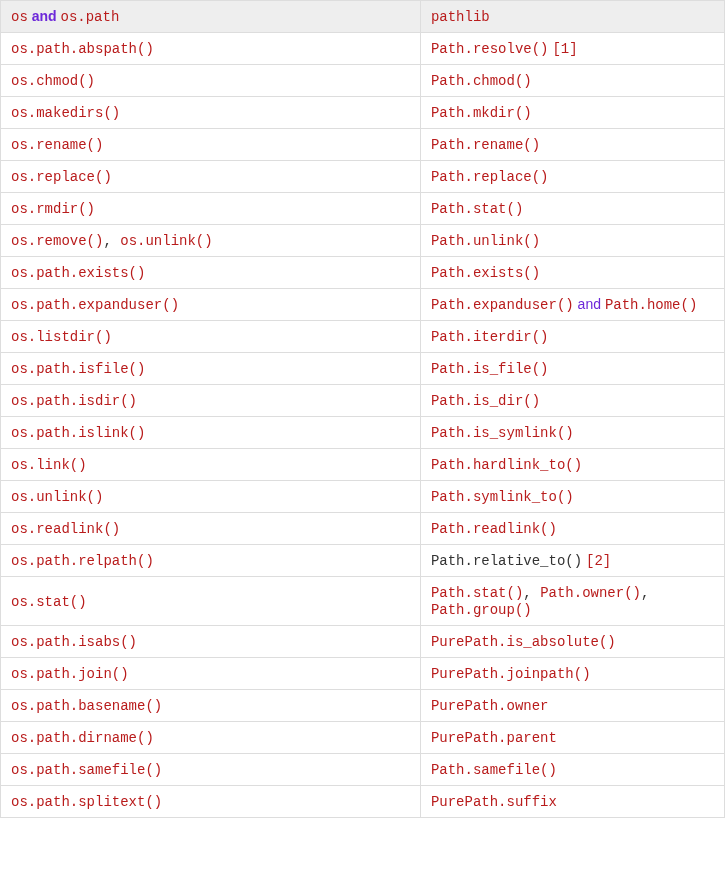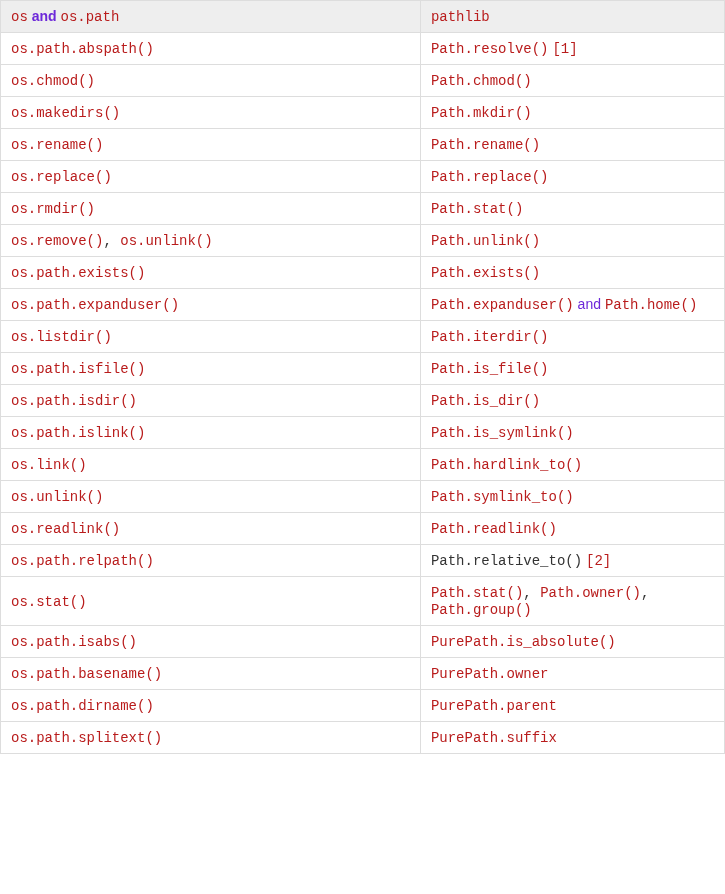--- a/index.html
+++ b/index.html
@@ -140,25 +140,33 @@
       </tr>
       <tr>
         <td><a href="#" class="mono">os.stat()</a></td>
         <td><a href="#" class="mono">Path.stat()</a><span class="mono-plain">, </span><a href="#" class="mono">Path.owner()</a><span class="mono-plain">, </span><a href="#" class="mono">Path.group()</a></td>
       </tr>
       <tr>
         <td><a href="#" class="mono">os.path.isabs()</a></td>
         <td><a href="#" class="mono">PurePath.is_absolute()</a></td>
       </tr>
       <tr>
+        <td><a href="#" class="mono">os.path.join()</a></td>
+        <td><a href="#" class="mono">PurePath.joinpath()</a></td>
+      </tr>
+      <tr>
         <td><a href="#" class="mono">os.path.basename()</a></td>
         <td><a href="#" class="mono">PurePath.owner</a></td>
       </tr>
       <tr>
         <td><a href="#" class="mono">os.path.dirname()</a></td>
         <td><a href="#" class="mono">PurePath.parent</a></td>
+      </tr>
+      <tr>
+        <td><a href="#" class="mono">os.path.samefile()</a></td>
+        <td><a href="#" class="mono">Path.samefile()</a></td>
       </tr>
       <tr>
         <td><a href="#" class="mono">os.path.splitext()</a></td>
         <td><a href="#" class="mono">PurePath.suffix</a></td>
       </tr>
     </tbody>
 </table>
 
 </body></html>

